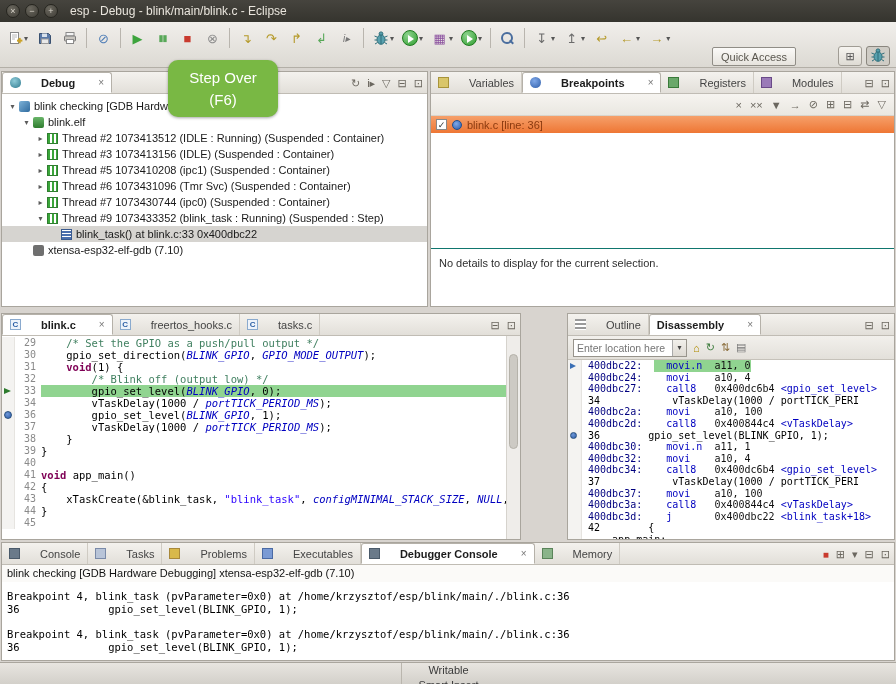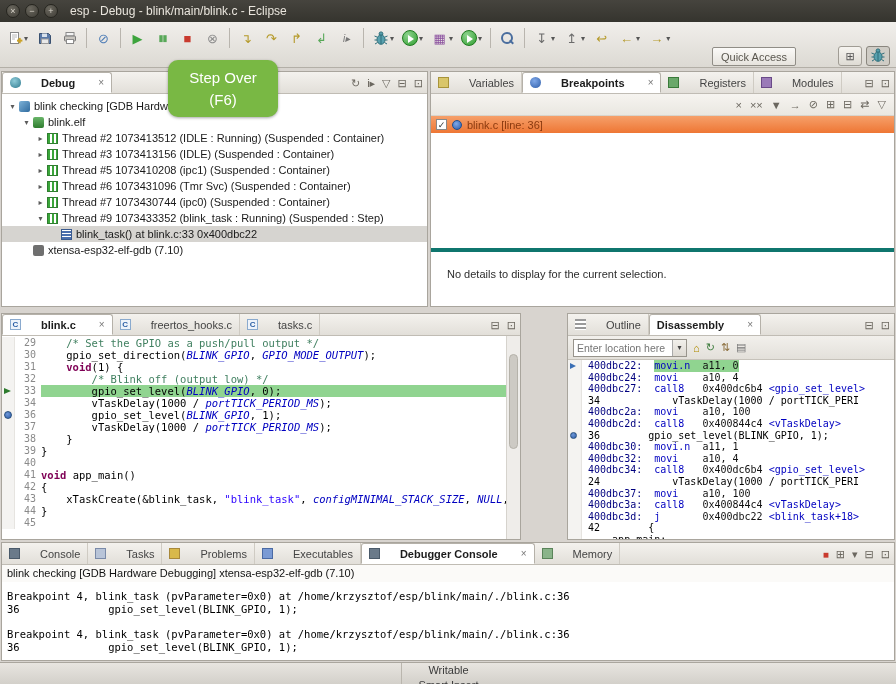--- a/index.html
+++ b/index.html
@@ -104,22 +104,22 @@
     background:linear-gradient(#f6f4f0,#eae7e1); border-bottom:1px solid #d8d4cc;
     display:flex; align-items:center; justify-content:flex-end; gap:8px; padding:0 8px; }
   .bp-row { position:absolute; top:44px; left:0; right:0; height:17px;
     background:linear-gradient(#f6a06a,#ee7634); display:flex; align-items:center; padding:0 3px; }
   .bp-check { width:11px; height:11px; background:#fff; border:1px solid #888; margin:0 5px 0 2px;
     display:flex; align-items:center; justify-content:center; font-size:9px; color:#333; flex:none; }
   .bp-dot-ic { width:10px; height:10px; border-radius:50%;
     background:radial-gradient(circle at 40% 35%, #7fa8e8, #2d5ca8); border:1px solid #1f4f91;
     margin-right:5px; flex:none; }
   .bp-label { color:#8b3a0f; }
-  .bp-details { position:absolute; top:176px; left:0; right:0; bottom:0; border-top:4px solid #0f766e;
-    background:#fff; padding:16px; color:#2e2e2e; }
+  .bp-details { position:absolute; top:176px; left:0; right:0; bottom:0; border-top:1px solid #0f766e;
+    background:#fff; padding:8px; color:#2e2e2e; }
 
   
   #code-lines { position:absolute; top:22px; left:0; right:14px; bottom:0; overflow:hidden;
     font-family:"DejaVu Sans Mono", monospace; font-size:10.5px; padding-top:1px; background:#fff; }
   .code-row { display:flex; height:12px; line-height:12px; white-space:pre; }
   .gut { width:13px; background:#f4f3f1; border-right:1px solid #e6e4e0; position:relative; flex:none; }
   .lnum { width:26px; text-align:right; padding-right:5px; color:#8a8a8a; flex:none; font-size:10px; }
   .ltext { flex:1; }
   .code-row.cur-line .ltext { background:#90d490; }
   .ip-arrow { position:absolute; left:2px; top:2.5px; width:0; height:0;
@@ -149,21 +149,21 @@
     background:linear-gradient(#f2f0ec,#ddd9d2); border-left:1px solid #aaa; height:16px; line-height:16px; }
   #disasm-lines { position:absolute; top:46px; left:0; right:0; bottom:0; overflow:hidden;
     font-family:"DejaVu Sans Mono", monospace; font-size:10px; background:#fff; }
   .dis-row { display:flex; height:11.6px; line-height:11.6px; white-space:pre; }
   .dgut { width:14px; flex:none; background:#f4f3f1; border-right:1px solid #e6e4e0; position:relative; }
   .dis-arrow { position:absolute; left:2px; top:2.5px; width:0; height:0;
     border-left:6px solid #3a6fb5; border-top:3px solid transparent; border-bottom:3px solid transparent; }
   .bp-dot.small { width:7px; height:7px; top:2px; left:2px; }
   .dis-addr { color:#00007f; }
   .dis-ins.hl { background:#90d490; }
-  .dis-op { color:#0000c0; }
+  .dis-op { color:#0000c0;padding-left:12px; }
   .dis-args { color:#111; }
   .dis-sym { color:#0000c0; }
   .dis-src { color:#000; }
 
   
   .con-title { position:absolute; top:22px; left:0; right:0; height:17px; padding:2px 5px;
     color:#111; background:#fbfaf8; }
   #console-lines { position:absolute; top:39px; left:0; right:0; bottom:0; background:#fff;
     font-family:"DejaVu Sans Mono", monospace; font-size:10.5px; padding:8px 5px 0 5px; overflow:hidden; }
   .con-line { height:12.8px; line-height:12.8px; white-space:pre; color:#000; }
@@ -507,21 +507,21 @@
       <div class="dis-row"><span class="dgut"><span class="dis-arrow"></span></span><span class="dis-addr"> 400dbc22:  </span><span class="dis-ins hl"><span class="dis-op">movi.n  </span><span class="dis-args">a11, 0</span></span></div>
       <div class="dis-row"><span class="dgut"></span><span class="dis-addr"> 400dbc24:  </span><span class="dis-ins"><span class="dis-op">movi    </span><span class="dis-args">a10, 4</span></span></div>
       <div class="dis-row"><span class="dgut"></span><span class="dis-addr"> 400dbc27:  </span><span class="dis-ins"><span class="dis-op">call8   </span><span class="dis-args">0x400dc6b4</span><span class="dis-sym"> &lt;gpio_set_level&gt;</span></span></div>
       <div class="dis-row"><span class="dgut"></span><span class="dis-src"> 34            vTaskDelay(1000 / portTICK_PERI</span></div>
       <div class="dis-row"><span class="dgut"></span><span class="dis-addr"> 400dbc2a:  </span><span class="dis-ins"><span class="dis-op">movi    </span><span class="dis-args">a10, 100</span></span></div>
       <div class="dis-row"><span class="dgut"></span><span class="dis-addr"> 400dbc2d:  </span><span class="dis-ins"><span class="dis-op">call8   </span><span class="dis-args">0x400844c4</span><span class="dis-sym"> &lt;vTaskDelay&gt;</span></span></div>
       <div class="dis-row"><span class="dgut"><span class="bp-dot small"></span></span><span class="dis-src"> 36        gpio_set_level(BLINK_GPIO, 1);</span></div>
       <div class="dis-row"><span class="dgut"></span><span class="dis-addr"> 400dbc30:  </span><span class="dis-ins"><span class="dis-op">movi.n  </span><span class="dis-args">a11, 1</span></span></div>
       <div class="dis-row"><span class="dgut"></span><span class="dis-addr"> 400dbc32:  </span><span class="dis-ins"><span class="dis-op">movi    </span><span class="dis-args">a10, 4</span></span></div>
       <div class="dis-row"><span class="dgut"></span><span class="dis-addr"> 400dbc34:  </span><span class="dis-ins"><span class="dis-op">call8   </span><span class="dis-args">0x400dc6b4</span><span class="dis-sym"> &lt;gpio_set_level&gt;</span></span></div>
-      <div class="dis-row"><span class="dgut"></span><span class="dis-src"> 24            vTaskDelay(1000 / portTICK_PERI</span></div>
+      <div class="dis-row"><span class="dgut"></span><span class="dis-src"> 37            vTaskDelay(1000 / portTICK_PERI</span></div>
       <div class="dis-row"><span class="dgut"></span><span class="dis-addr"> 400dbc37:  </span><span class="dis-ins"><span class="dis-op">movi    </span><span class="dis-args">a10, 100</span></span></div>
       <div class="dis-row"><span class="dgut"></span><span class="dis-addr"> 400dbc3a:  </span><span class="dis-ins"><span class="dis-op">call8   </span><span class="dis-args">0x400844c4</span><span class="dis-sym"> &lt;vTaskDelay&gt;</span></span></div>
       <div class="dis-row"><span class="dgut"></span><span class="dis-addr"> 400dbc3d:  </span><span class="dis-ins"><span class="dis-op">j       </span><span class="dis-args">0x400dbc22</span><span class="dis-sym"> &lt;blink_task+18&gt;</span></span></div>
       <div class="dis-row"><span class="dgut"></span><span class="dis-src"> 42        {</span></div>
       <div class="dis-row"><span class="dgut"></span><span class="dis-src">     app_main:</span></div>
     </div>
 </div>
 
 <div class="panel" id="console-panel">
   <div class="tabbar">

